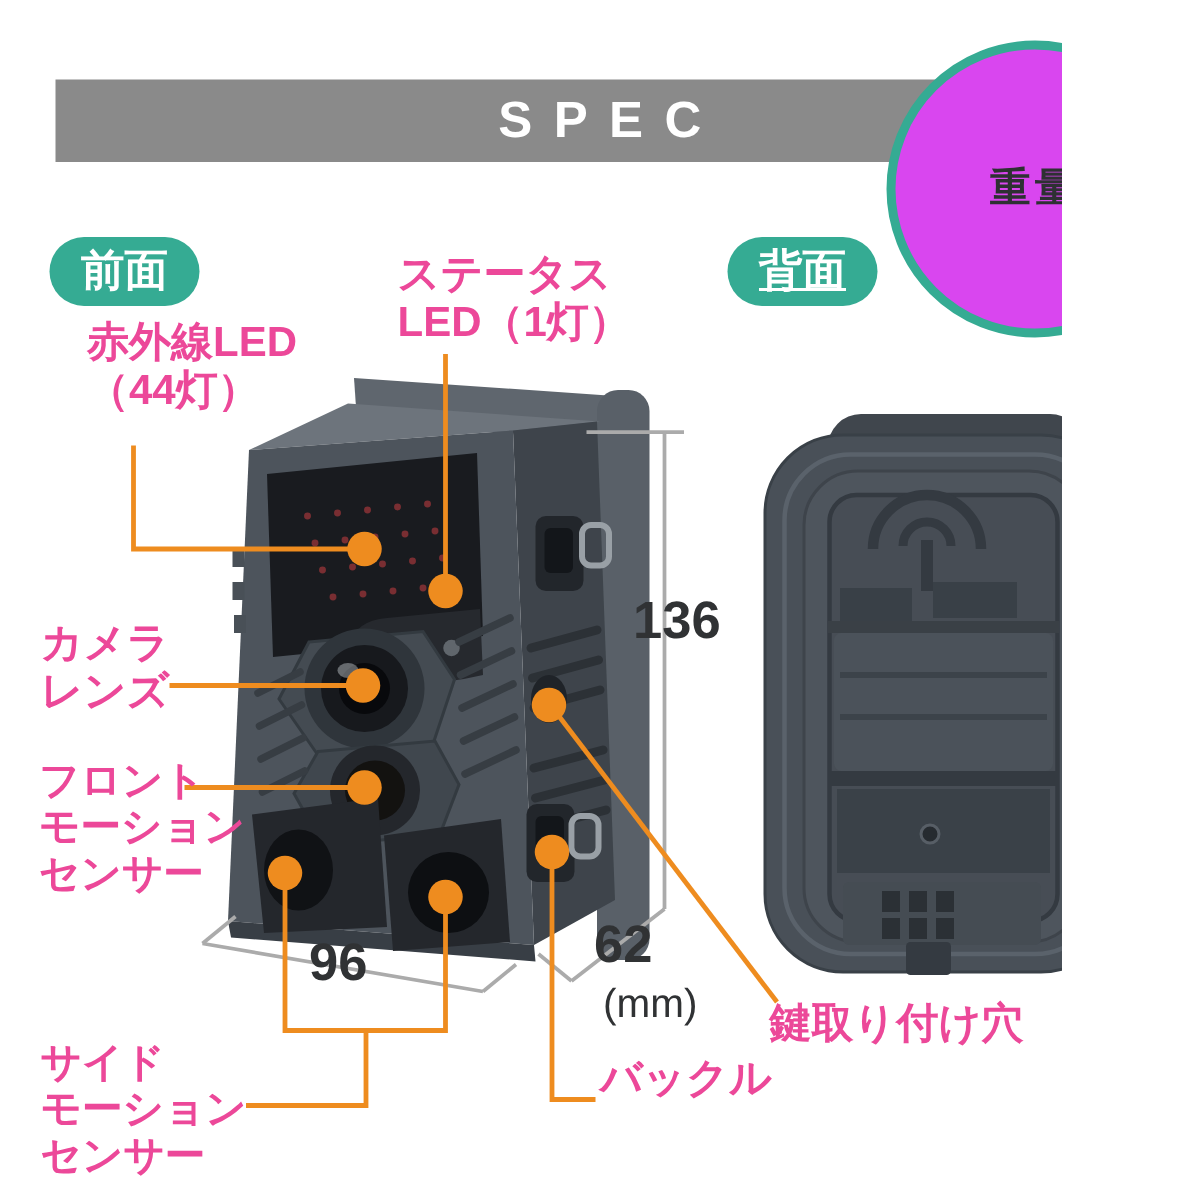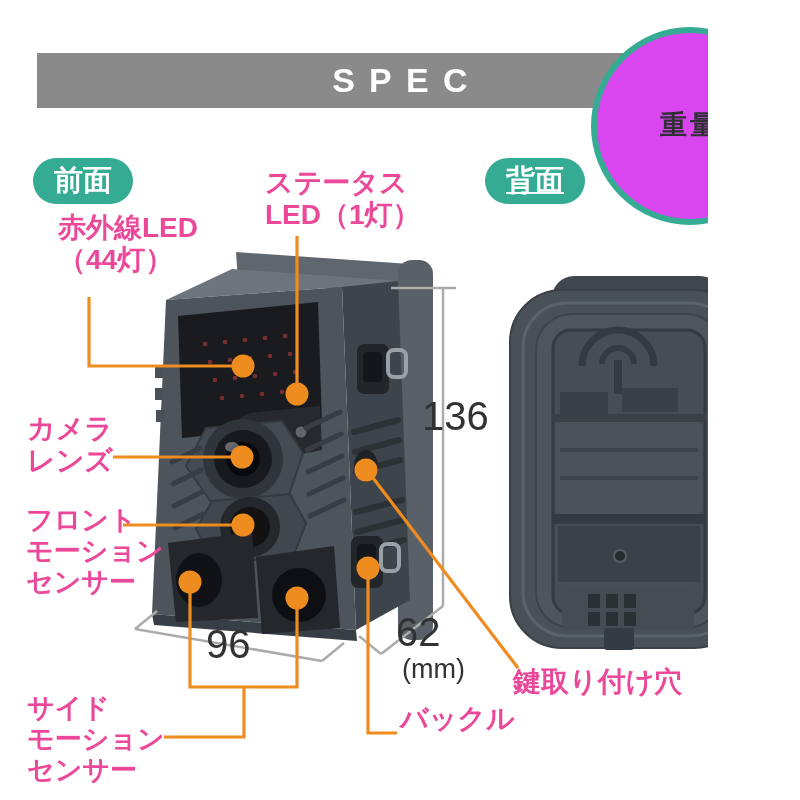--- a/index.html
+++ b/index.html
@@ -28,21 +28,21 @@
   .callout-label{position:absolute;color:#ec4899;font-weight:700;font-size:28px;line-height:1.14;
     white-space:pre-line;z-index:4;}
   .lbl-status{left:265px;top:167px;}
   .lbl-ir{left:21px;top:212px;margin-left:37px;}
   .lbl-lens{left:27px;top:413px;}
   .lbl-front-motion{left:26px;top:505px;font-size:27px;}
   .lbl-side-motion{left:27px;top:693px;font-size:27px;}
   .lbl-buckle{left:400px;top:703px;}
   .lbl-keyhole{left:513px;top:666px;}
   
-  .dim{position:absolute;color:#303234;font-weight:400;z-index:4;font-size:40px;line-height:1;}
+  .dim{position:absolute;color:#303234;font-weight:700;z-index:4;font-size:35px;line-height:1;}
   .dim-136{left:422px;top:396px;}
   .dim-96{left:206px;top:624px;}
   .dim-73{left:396px;top:612px;}
   .dim-mm{left:402px;top:656px;font-size:27px;font-weight:500;}
   svg.scene{position:absolute;left:0;top:0;z-index:3;}
 </style>
 </head>
 <body>
 
 <div id="canvas">

